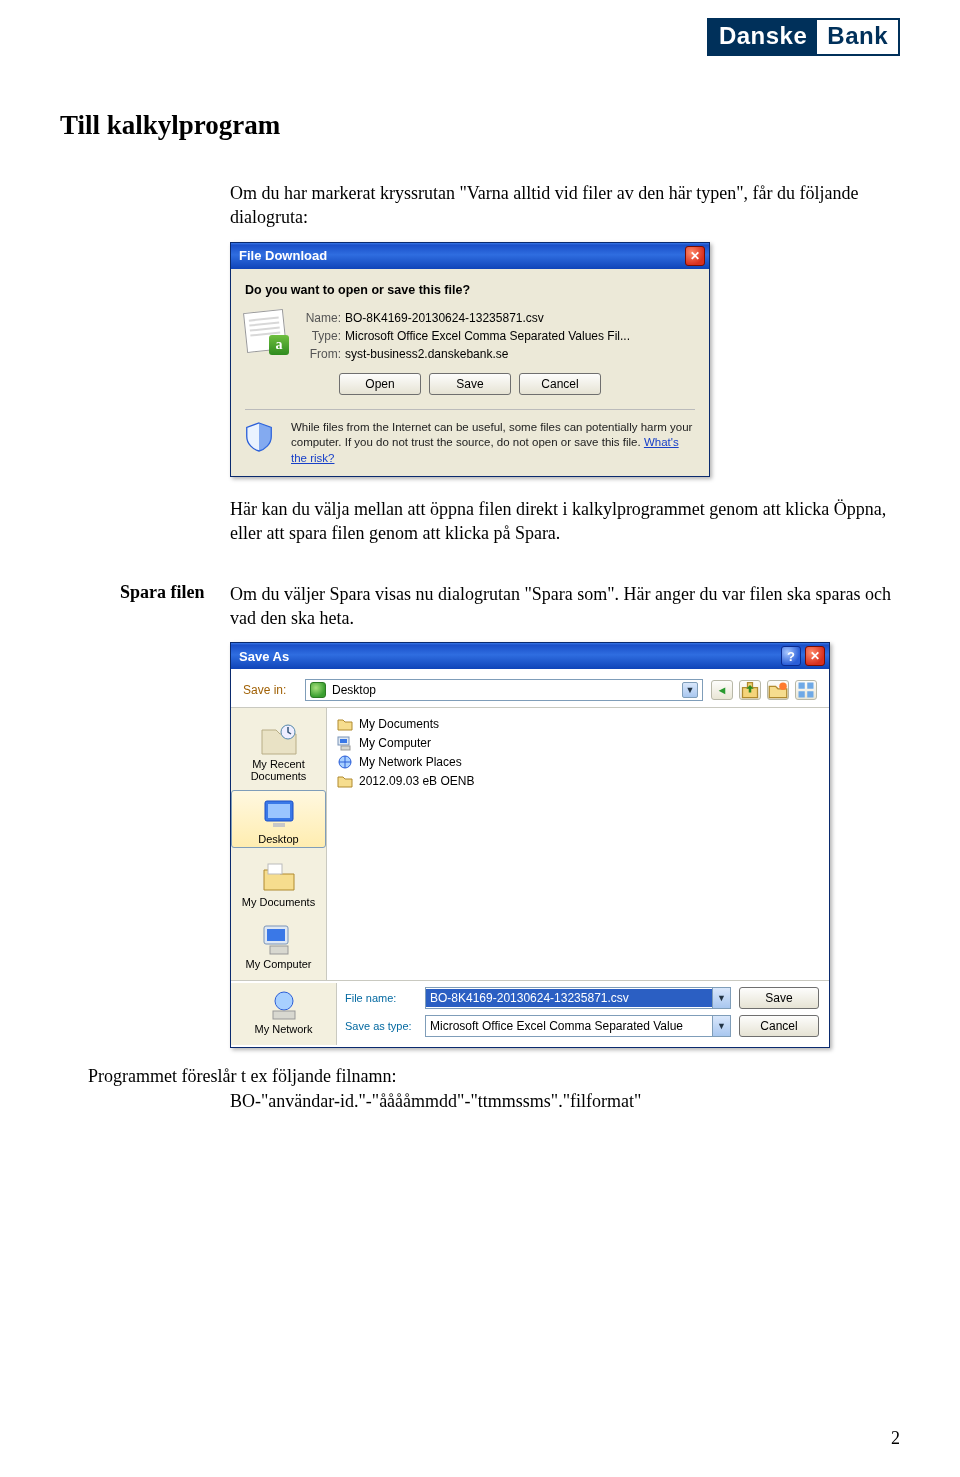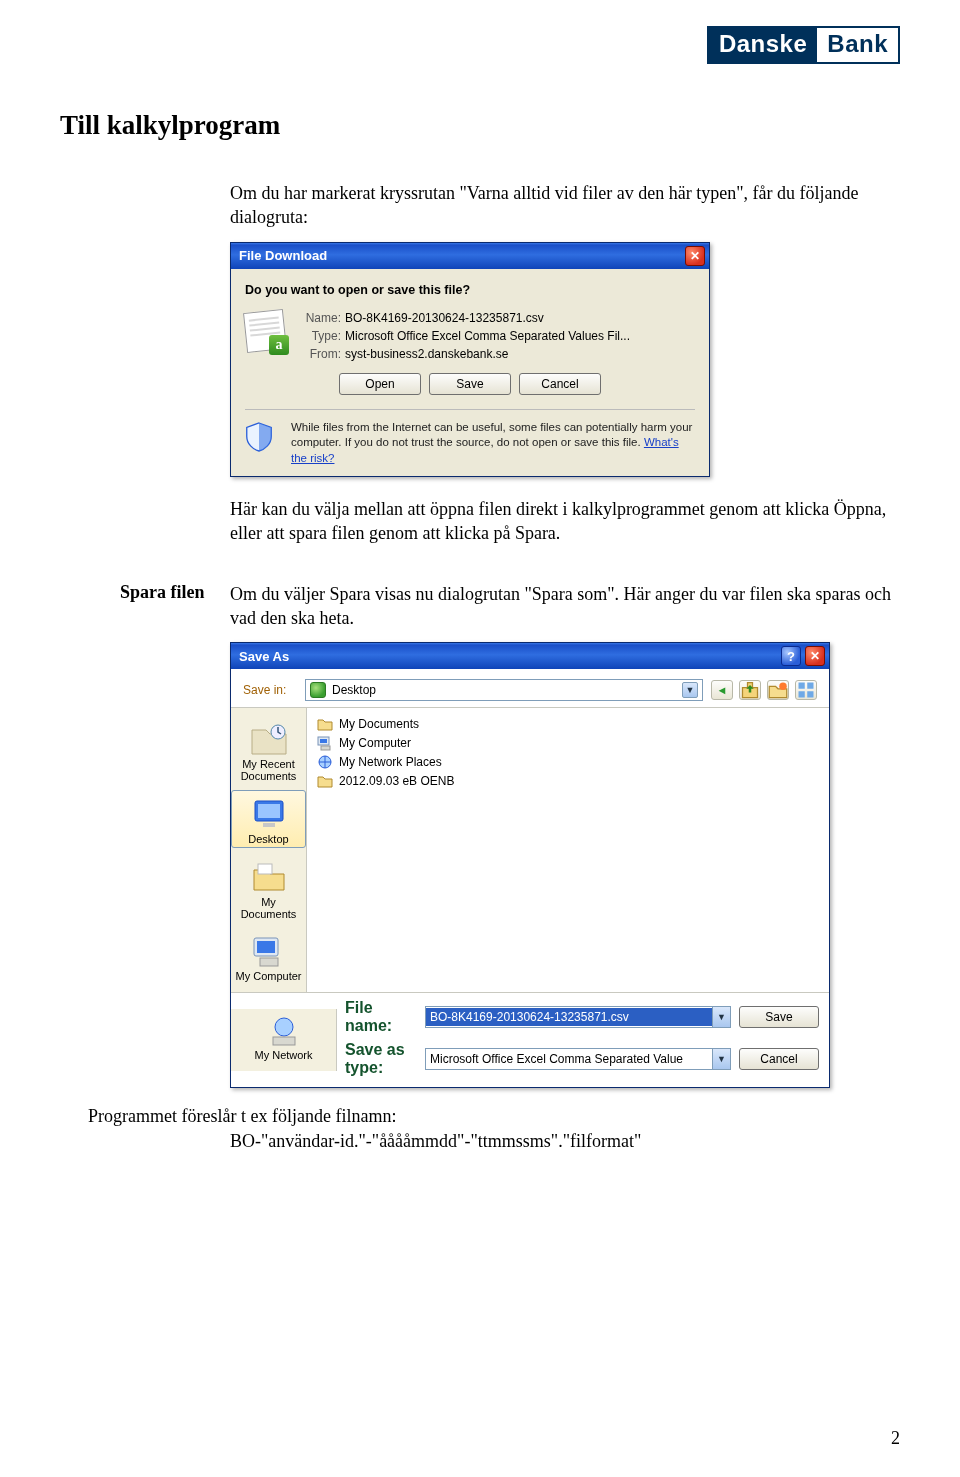--- a/index.html
+++ b/index.html
@@ -11,21 +11,21 @@
     width: 960px;
     color: #000;
   }
   .page {
     padding: 20px 60px 40px 60px;
     position: relative;
     min-height: 1477px;
   }
   .logo-wrap {
     position: absolute;
-    top: 26px;
+    top: 18px;
     right: 60px;
   }
   .logo {
     display: inline-block;
     border: 2px solid #00305a;
     background: #00305a;
   }
   .logo .word1 {
     display: inline-block;
     background: #00305a;
@@ -197,21 +197,21 @@
     background: linear-gradient(#fdfdfb,#e9e6d5);
     display:flex;align-items:center;justify-content:center;
     font-size:11px;color:#334;
   }
   .tb-ico.back { color:#289a2f; }
 
   .saveas-main {
     display:flex; background:#fff;
   }
   .places {
-    width: 76px;
+    width: 96px;
     background: #f3f0df;
     border-right: 1px solid #c9c9c0;
     padding: 8px 0;
     display:flex; flex-direction:column; gap:6px;
   }
   .place {
     display:flex; flex-direction:column; align-items:center;
     font-size: 11px; text-align:center; padding:4px 4px 2px 4px;
     border-radius:3px; cursor:pointer;
   }
@@ -235,21 +235,21 @@
     row-gap:6px; column-gap:8px; align-items:center;
     border-top: 1px solid #c9c9c0;
   }
   .saveas-bottom .place-network {
     grid-row: 1 / span 2;
     display:flex; flex-direction:column; align-items:center;
     font-size:11px; text-align:center;
     background:#f3f0df; margin:-6px 0 -10px -10px; padding:6px 4px 10px 4px;
     border-right:1px solid #c9c9c0;
   }
-  .saveas-bottom .lbl { font-size:16px; color:#14532d;font-weight:bold; }
+  .saveas-bottom .lbl { font-size:11px; color:#0369a1; }
   .combo {
     display:flex; align-items:center; gap:0;
     border:1px solid #7f9db9; height:22px; background:#fff;
   }
   .combo .val {
     flex:1; padding:2px 4px; font:12px Tahoma,Arial,sans-serif;
     white-space:nowrap; overflow:hidden; text-overflow:ellipsis;
   }
   .combo .dd {
     width:18px;height:100%; background:linear-gradient(#d9e7fb,#a9c7ef);

